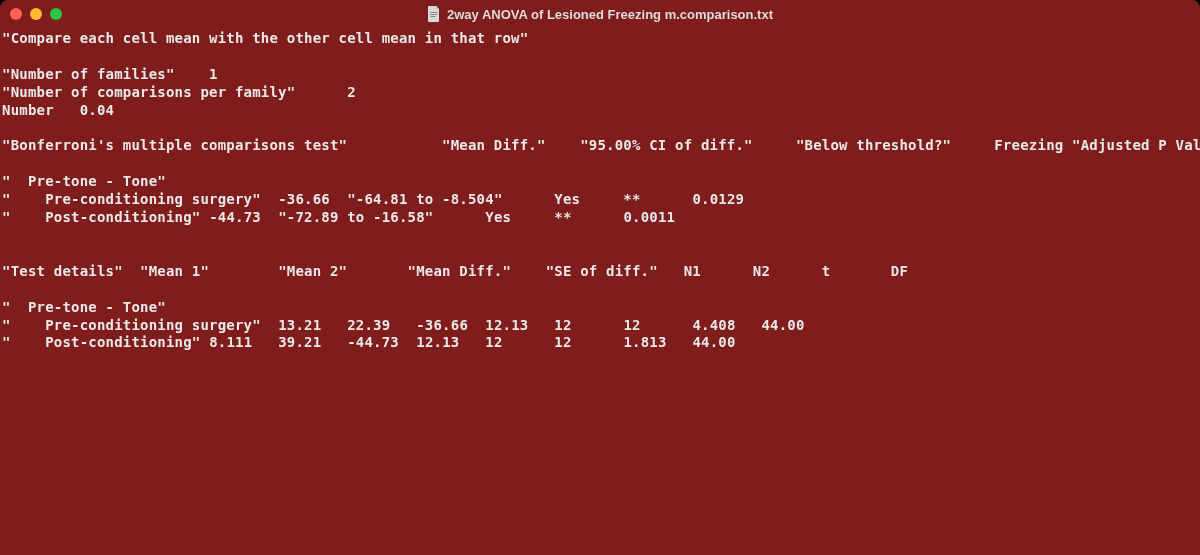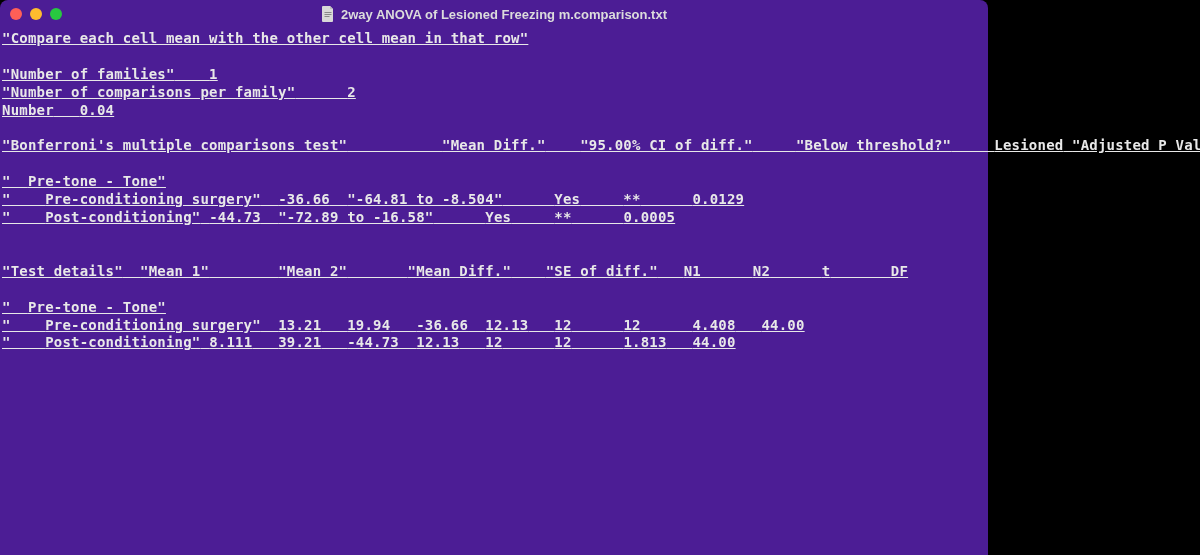--- a/index.html
+++ b/index.html
@@ -8,25 +8,24 @@
     width: 1200px;
     height: 555px;
     background: #000;
     font-family: "Menlo", "Consolas", "DejaVu Sans Mono", monospace;
     font-size: 14px;
     color: #e8e8e8;
     overflow: hidden;
   }
   .window {
     position: relative;
-    width: 988px;
+    width: 1200px;
     height: 555px;
-    background: #4c1d95;
+    background: #7f1d1d;
     border-radius: 8px 8px 0 0;
-    text-decoration: underline;
   }
   .titlebar {
     height: 28px;
     display: flex;
     align-items: center;
     padding: 0 10px;
     position: relative;
   }
   .traffic-lights {
     display: flex;
@@ -89,27 +88,27 @@
       <span class="title-text">2way ANOVA of Lesioned Freezing m.comparison.txt</span>
     </div>
   </div>
 
   <div class="content"><span>"Compare each cell mean with the other cell mean in that row"</span>
 
 <span><span>"Number of families"</span>    <span>1</span></span>
 <span><span>"Number of comparisons per family"</span>      <span>2</span></span>
 <span><span>Number</span>   <span>0.04</span></span>
 
-<span><span>"Bonferroni's multiple comparisons test"</span>           <span>"Mean Diff."</span>    <span>"95.00% CI of diff."</span>     <span>"Below threshold?"</span>     <span>Lesioned</span> <span>"Adjusted P Value"</span></span>
+<span><span>"Bonferroni's multiple comparisons test"</span>           <span>"Mean Diff."</span>    <span>"95.00% CI of diff."</span>     <span>"Below threshold?"</span>     <span>Freezing</span> <span>"Adjusted P Value"</span></span>
 
 <span>"  <span>Pre-tone - Tone"</span></span>
 <span>"    <span>Pre-conditioning surgery"</span>  <span>-36.66</span>  <span>"-64.81 to -8.504"</span>      <span>Yes</span>     <span>**</span>      <span>0.0129</span></span>
-<span>"    <span>Post-conditioning"</span> <span>-44.73</span>  <span>"-72.89 to -16.58"</span>      <span>Yes</span>     <span>**</span>      <span>0.0005</span></span>
+<span>"    <span>Post-conditioning"</span> <span>-44.73</span>  <span>"-72.89 to -16.58"</span>      <span>Yes</span>     <span>**</span>      <span>0.0011</span></span>
 
 
 <span><span>"Test details"</span>  <span>"Mean 1"</span>        <span>"Mean 2"</span>       <span>"Mean Diff."</span>    <span>"SE of diff."</span>   <span>N1</span>      <span>N2</span>      <span>t</span>       <span>DF</span></span>
 
 <span>"  <span>Pre-tone - Tone"</span></span>
-<span>"    <span>Pre-conditioning surgery"</span>  <span>13.21</span>   <span>19.94</span>   <span>-36.66</span>  <span>12.13</span>   <span>12</span>      <span>12</span>      <span>4.408</span>   <span>44.00</span></span>
+<span>"    <span>Pre-conditioning surgery"</span>  <span>13.21</span>   <span>22.39</span>   <span>-36.66</span>  <span>12.13</span>   <span>12</span>      <span>12</span>      <span>4.408</span>   <span>44.00</span></span>
 <span>"    <span>Post-conditioning"</span> <span>8.111</span>   <span>39.21</span>   <span>-44.73</span>  <span>12.13</span>   <span>12</span>      <span>12</span>      <span>1.813</span>   <span>44.00</span></span>
 </div>
 
 </div>
 
 </body></html>

